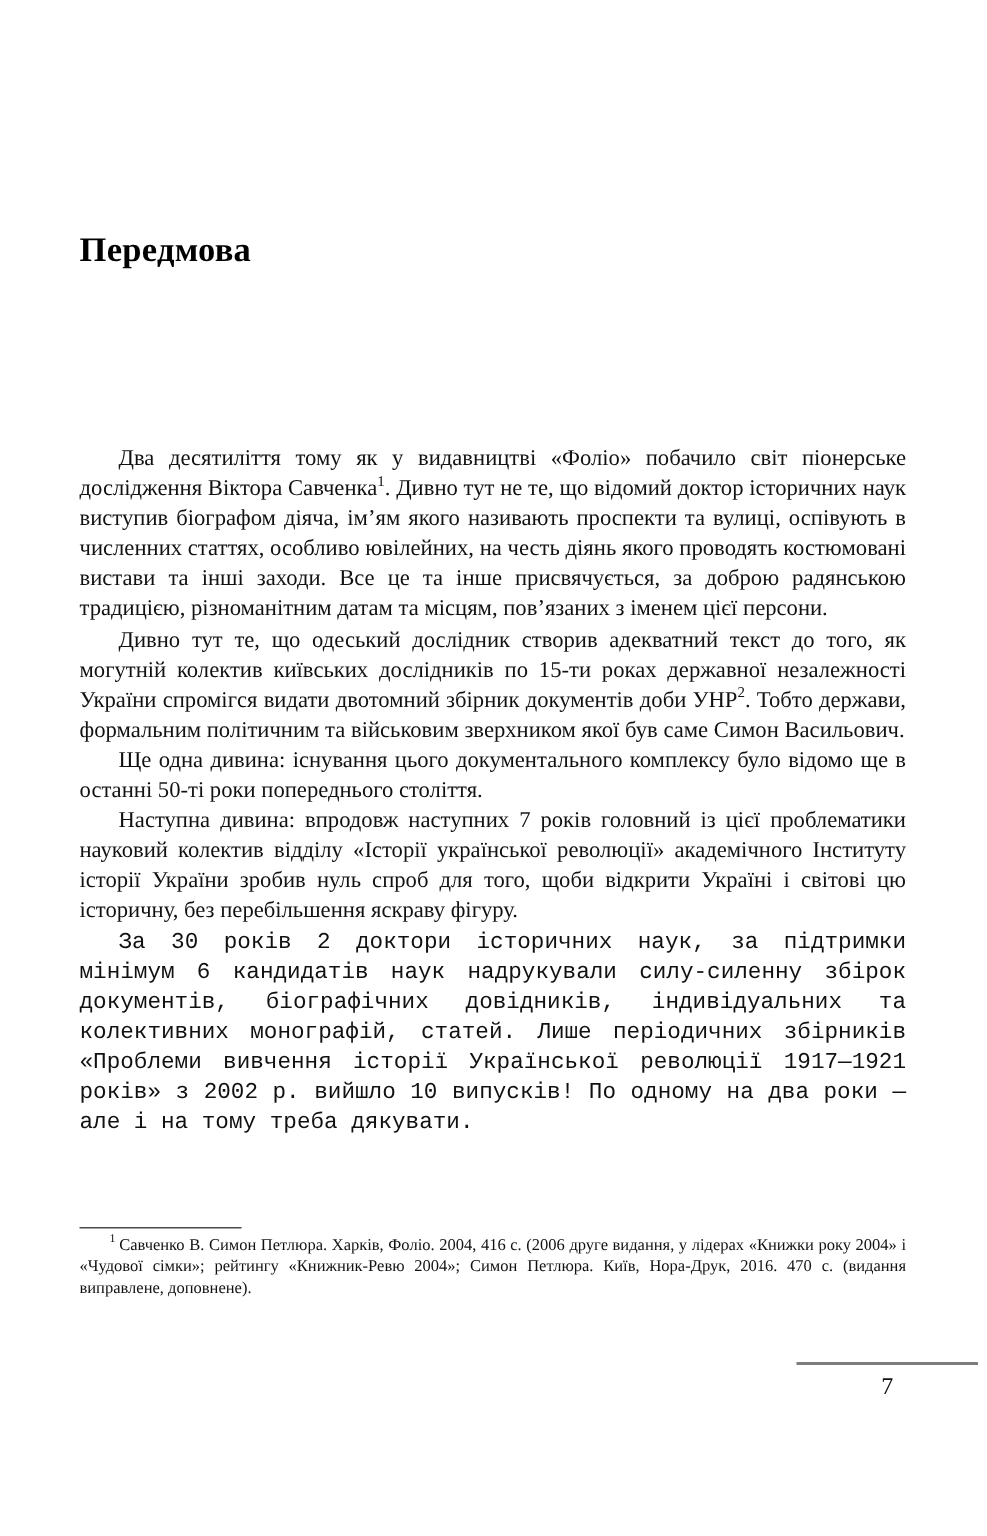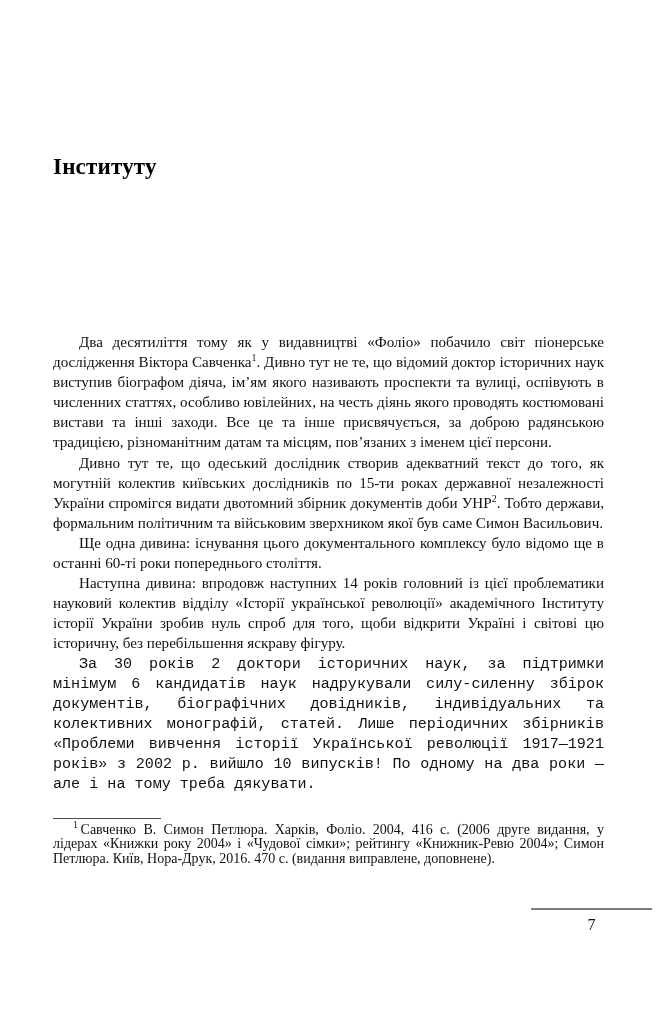--- a/index.html
+++ b/index.html
@@ -33,21 +33,20 @@
     margin: 0;
     white-space: nowrap;
   }
 
   
   .body-block {
     position: absolute;
     left: 53px;
     top: 296px;
     width: 551px;
-    margin-top: 36px;
   }
 
   .body-block p {
     margin: 0;
     font-size: 15.1px;
     line-height: 20.1px;
     text-align: justify;
     text-justify: inter-word;
     text-indent: 26px;
     color: #111111;
@@ -77,21 +76,21 @@
   .footnote-rule {
     width: 108px;
     height: 0;
     border: 0;
     border-top: 1px solid #4a4a4a;
     margin: 0 0 4px 0;
   }
 
   .footnotes p {
     margin: 0 0 1px 0;
-    font-size: 14px;
+    font-size: 11px;
     line-height: 14.3px;
     text-align: justify;
     text-justify: inter-word;
     text-indent: 20px;
     color: #111111;
     font-family: Liberation Serif, serif;
   }
 
   .footnotes sup.fn-num {
     font-size: 0.72em;
@@ -123,34 +122,34 @@
     line-height: 1;
     padding-top: 7px;
     color: #111111;
   }
 </style>
 </head>
 <body>
 
 <div class="page">
 
-  <h1 class="chapter-title">Інституту</h1>
+  <h1 class="chapter-title">Передмова</h1>
 
   <div class="body-block">
     <p>
       <span>Два десятиліття тому як у видавництві «Фоліо» побачило світ піонерське дослідження Віктора Савченка<sup class="fn-ref">1</sup>. Дивно тут не те, що відомий доктор історичних наук виступив біографом діяча, ім’ям якого називають проспекти та вулиці, оспівують в численних  статтях, особливо ювілейних, на честь діянь якого проводять костюмовані вистави та інші заходи. Все це та інше присвячується, за доброю радянською традицією, різноманітним датам та місцям, пов’язаних з іменем цієї персони.</span>
     </p>
     <p>
       <span>Дивно тут те, що одеський дослідник створив адекватний текст до того, як могутній колектив київських дослідників по 15-ти роках державної незалежності України спромігся видати двотомний збірник документів доби УНР<sup class="fn-ref">2</sup>. Тобто держави, формальним політичним та військовим зверхником якої був саме Симон Васильович.</span>
     </p>
     <p>
-      <span>Ще одна дивина: існування цього документального комплексу було відомо ще в останні 60-ті роки попереднього століття.</span>
+      <span>Ще одна дивина: існування цього документального комплексу було відомо ще в останні 50-ті роки попереднього століття.</span>
     </p>
     <p>
-      <span>Наступна дивина: впродовж наступних 14 років головний із цієї проблематики науковий колектив відділу «Історії української революції» академічного Інституту історії України зробив нуль спроб для того, щоби відкрити Україні і світові цю історичну, без перебільшення яскраву фігуру.</span>
+      <span>Наступна дивина: впродовж наступних 7 років головний із цієї проблематики науковий колектив відділу «Історії української революції» академічного Інституту історії України зробив нуль спроб для того, щоби відкрити Україні і світові цю історичну, без перебільшення яскраву фігуру.</span>
     </p>
     <p>
       <span>За 30 років 2 доктори історичних наук, за підтримки мінімум 6 кандидатів наук надрукували силу-силенну збірок документів, біографічних довідників, індивідуальних та колективних монографій, статей. Лише періодичних збірників «Проблеми вивчення історії Української революції 1917—1921 років» з 2002 р. вийшло 10 випусків! По одному на два роки — але і на тому треба дякувати.</span>
     </p>
   </div>
 
   <div class="footnotes">
     <hr class="footnote-rule">
     <p>
       <sup class="fn-num">1</sup><span>Савченко В. Симон Петлюра. Харків, Фоліо. 2004, 416 с. (2006 друге видання, у лідерах «Книжки року 2004» і «Чудової сімки»;  рейтингу «Книжник-Ревю 2004»; Симон Петлюра. Київ, Нора-Друк, 2016. 470 с. (видання виправлене, доповнене).</span>

